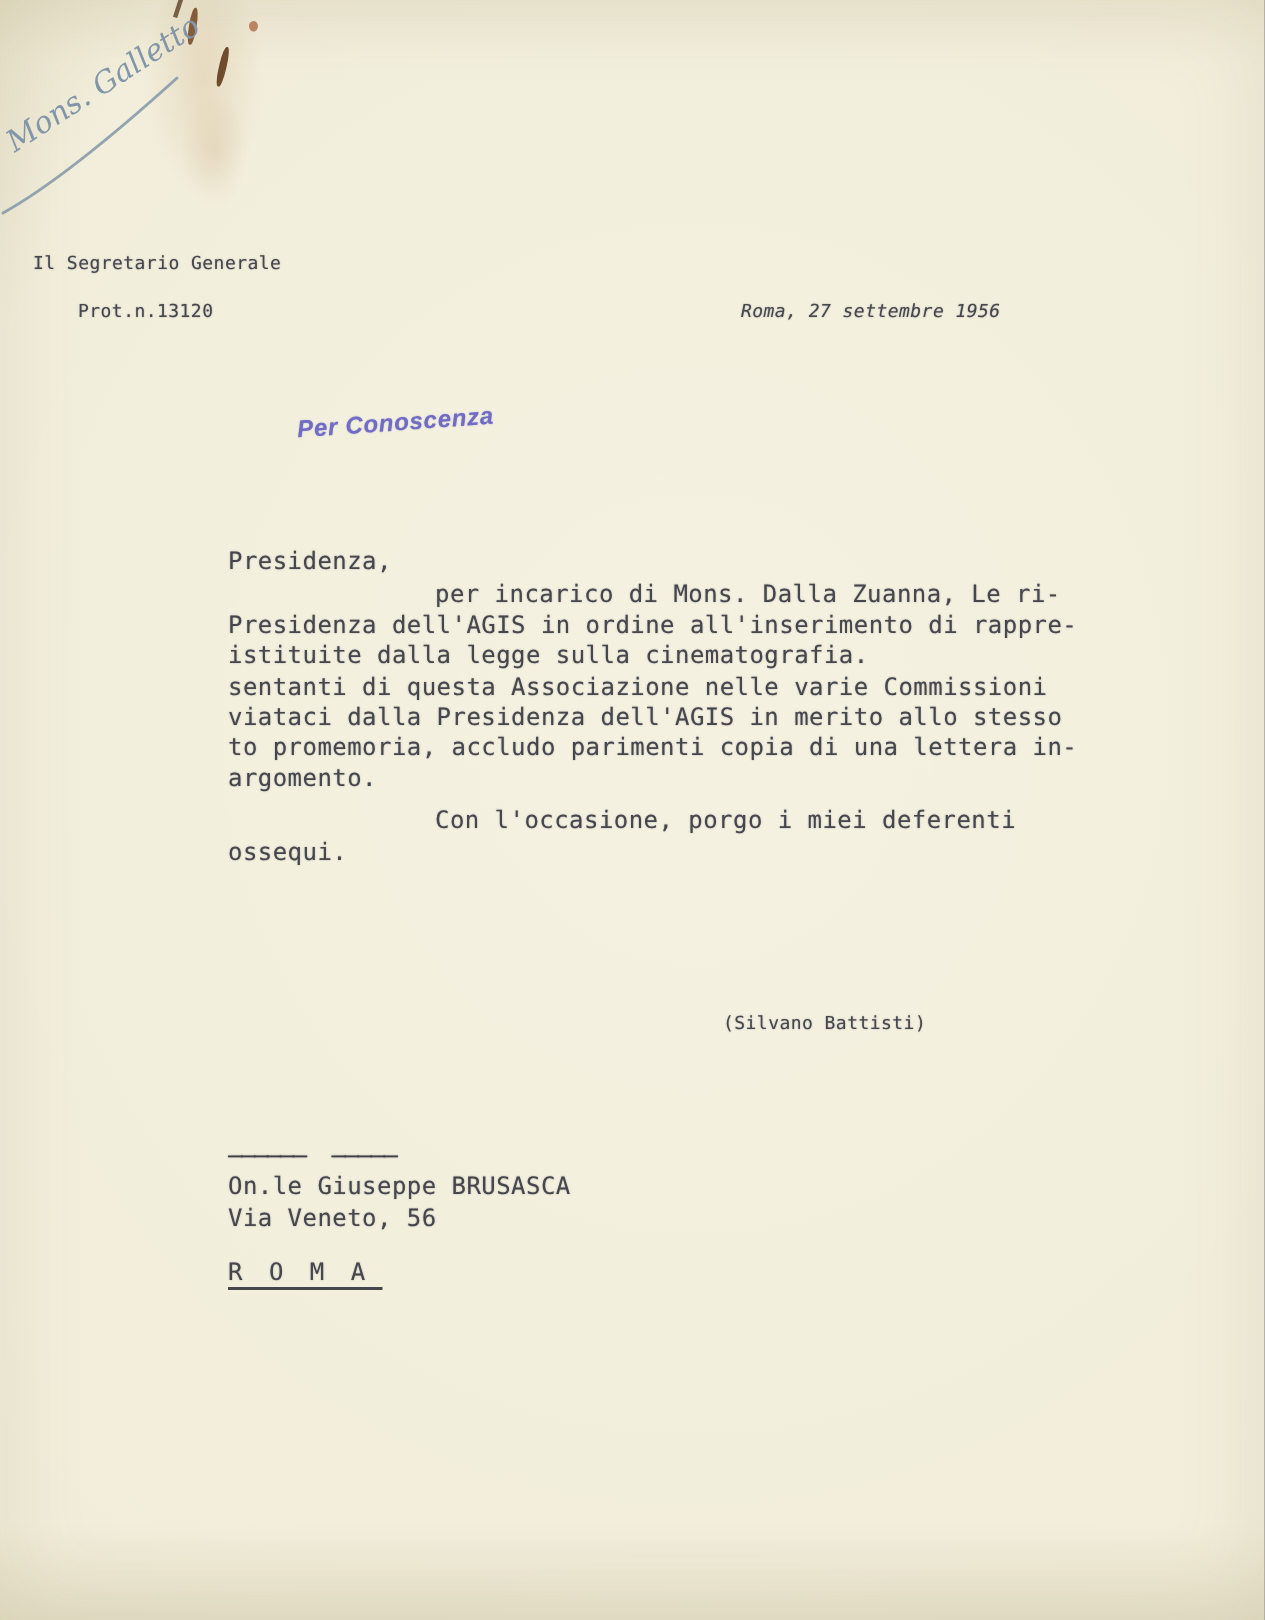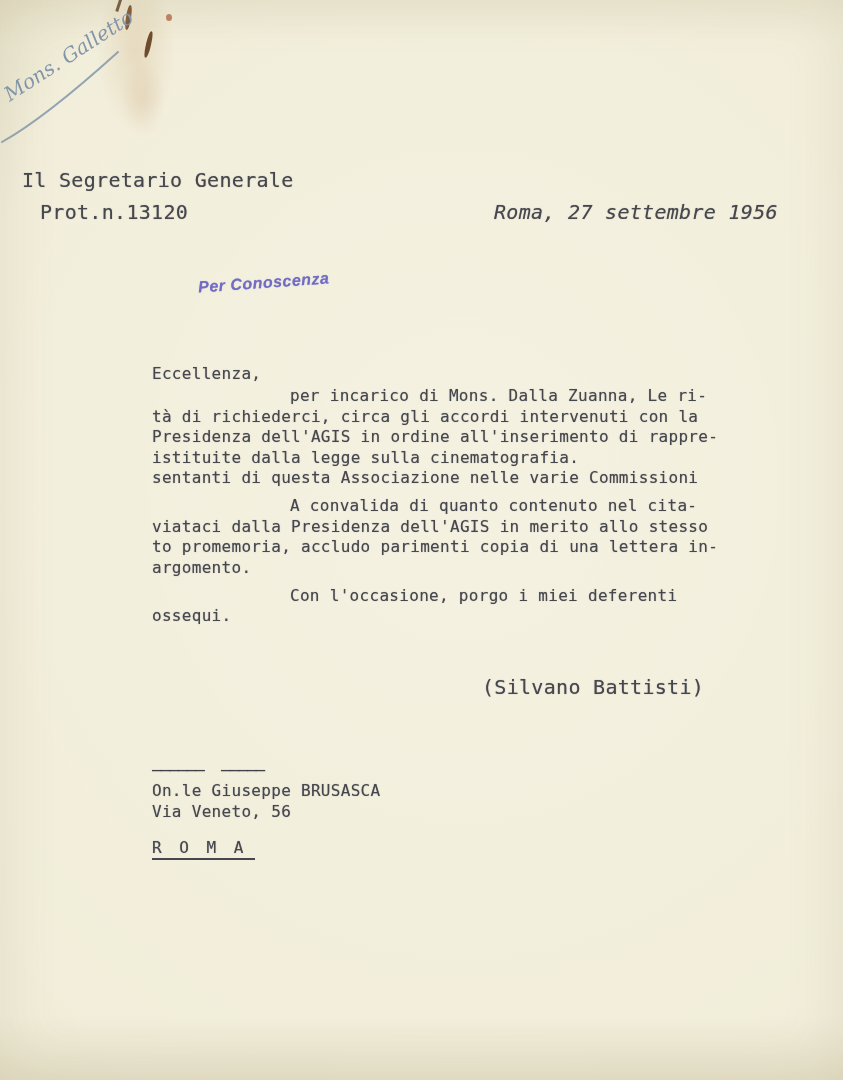--- a/index.html
+++ b/index.html
@@ -14,21 +14,21 @@
       linear-gradient(180deg, rgba(200,190,150,.12) 0%, rgba(0,0,0,0) 4%),
       #f1edd9;
     box-shadow: inset 0 0 60px rgba(120,105,60,.12);
     overflow:hidden;
     font-family:"DejaVu Sans Mono", monospace;
     color:#46474d;
   }
   
   .tw{
     position:absolute;
-    font-size:20px;
+    font-size:12px;
     letter-spacing:.3px;
     color:#46474d;
     text-shadow:0 0 1px rgba(70,70,85,.55);
     white-space:pre;
   }
   .body-block{
     position:absolute; left:152px; top:364px; width:620px;
     font-size:16px; letter-spacing:.3px;
     text-shadow:0 0 1px rgba(70,70,85,.5);
   }
@@ -91,35 +91,33 @@
   <div class="stain stain-b"></div>
   <div class="stain stain-c"></div>
   <div class="stain stain-f"></div>
 
   <div class="handwriting">Mons. Galletto</div>
   <svg class="hw-underline" width="160" height="160" viewBox="0 0 160 160">
     <path d="M2,142 Q45,118 118,52" fill="none" stroke="#8396a9" stroke-width="2" stroke-linecap="round" opacity=".85"></path>
   </svg>
 
   <div class="tw" style="left:22px; top:168px;">Il Segretario Generale</div>
-  <div class="tw" style="left:40px; top:200px;">Prot.n.13120</div>
+  <div class="tw" style="left:52px; top:200px;">Prot.n.13120</div>
   <div class="tw" style="left:494px; top:200px;font-style:italic;">Roma, 27 settembre 1956</div>
 
   <div class="stamp">Per Conoscenza</div>
 
   <div class="body-block">
-    <div class="line sal">Eccellenza,</div>
+    <div class="line sal">Presidenza,</div>
 
     <div class="line indent">per incarico di Mons. Dalla Zuanna, Le ri-</div>
-    <div class="line">tà di richiederci, circa gli accordi intervenuti con la</div>
     <div class="line">Presidenza dell'AGIS in ordine all'inserimento di rappre-</div>
     <div class="line">istituite dalla legge sulla cinematografia.</div>
     <div class="line">sentanti di questa Associazione nelle varie Commissioni</div>
 
-    <div class="line indent gap-before">A convalida di quanto contenuto nel cita-</div>
     <div class="line">viataci dalla Presidenza dell'AGIS in merito allo stesso</div>
     <div class="line">to promemoria, accludo parimenti copia di una lettera in-</div>
     <div class="line">argomento.</div>
 
     <div class="line indent gap-before">Con l'occasione, porgo i miei deferenti</div>
     <div class="line">ossequi.</div>
   </div>
 
   <div class="tw" style="left:482px; top:675px;text-align:center;">(Silvano Battisti)</div>
 

